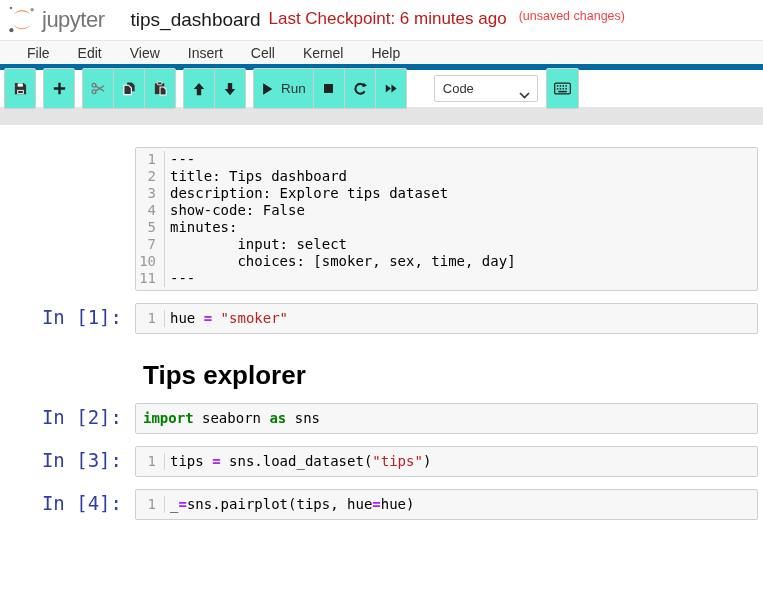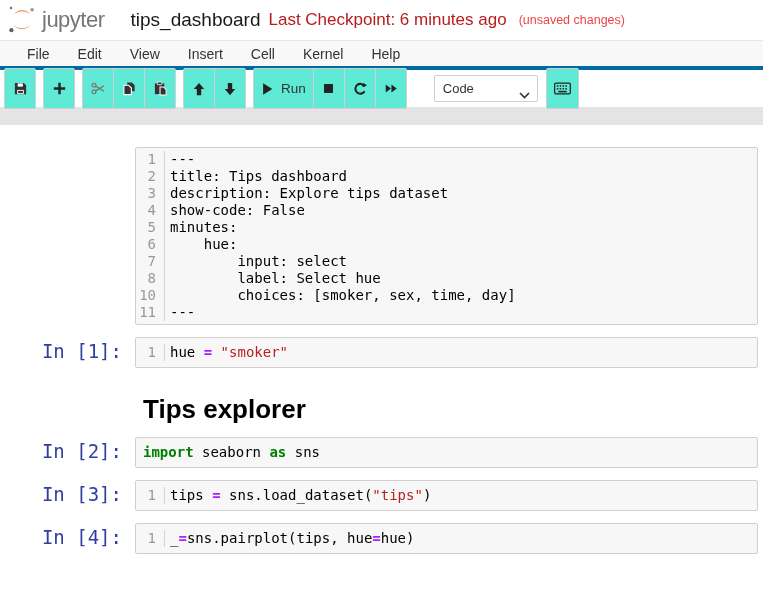--- a/index.html
+++ b/index.html
@@ -4,28 +4,28 @@
 <style>
   * { margin:0; padding:0; box-sizing:border-box; }
   html,body { width:763px; height:591px; background:#fff; overflow:hidden;
     font-family:"Liberation Sans", sans-serif; }
 
   
   .header { height:40px; display:flex; align-items:center; padding-left:7px; background:#fff; }
   .logo { display:flex; align-items:center; cursor:pointer; }
   .logo svg { width:30px; height:30px; }
   .logo-text { font-size:22px; color:#767677; margin-left:5px; letter-spacing:-0.5px; }
-  .title-group { display:flex; align-items:center; margin-left:26px; }
+  .title-group { display:flex; align-items:flex-start; margin-left:26px; }
   .nb-title { font-size:19px; color:#1a1a1a; }
   .checkpoint { font-size:17px; color:#b91c1c; margin-left:8px; }
   .dirty { font-size:12.5px; color:#ef4444; margin-left:12px; }
 
   
   .menubar { height:30px; background:#f8f8f8; border-top:1px solid #e7e7e7;
-    border-bottom:4px solid #0369a1; display:flex; align-items:stretch; padding-left:13px; }
+    border-bottom:6px solid #0369a1; display:flex; align-items:stretch; padding-left:13px; }
   .menubar ul { list-style:none; display:flex; }
   .menubar li { font-size:14px; color:#333; padding:0 14px; display:flex; align-items:center; cursor:pointer; }
 
   
   .toolbar { height:37px; background:#fff; display:flex; align-items:center; padding-left:4px; }
   .btn-group { display:flex; margin-right:7px; }
   .tbtn { height:41px; min-width:32px; background:#5eead4; border:1px solid #cfcfcf;
     display:flex; align-items:center; justify-content:center; cursor:pointer; padding:0 7px; }
   .btn-group .tbtn + .tbtn { margin-left:-1px; }
   .btn-group .tbtn:first-child { border-radius:2px 0 0 2px; }
@@ -232,23 +232,21 @@
 
 <div class="notebook">
     <div class="cell-row raw-cell">
       <div class="prompt"></div>
       <div class="input-area">
         <div class="code-line"><span class="gutter">1</span><span class="code-text"><span class="tok-plain">---</span></span></div>
         <div class="code-line"><span class="gutter">2</span><span class="code-text"><span class="tok-plain">title: Tips dashboard</span></span></div>
         <div class="code-line"><span class="gutter">3</span><span class="code-text"><span class="tok-plain">description: Explore tips dataset</span></span></div>
         <div class="code-line"><span class="gutter">4</span><span class="code-text"><span class="tok-plain">show-code: False</span></span></div>
         <div class="code-line"><span class="gutter">5</span><span class="code-text"><span class="tok-plain">minutes:</span></span></div>
-        <div class="code-line"><span class="gutter">6</span><span class="code-text"><span class="tok-plain">    hue:</span></span></div>
         <div class="code-line"><span class="gutter">7</span><span class="code-text"><span class="tok-plain">        input: select</span></span></div>
-        <div class="code-line"><span class="gutter">8</span><span class="code-text"><span class="tok-plain">        label: Select hue</span></span></div>
         <div class="code-line"><span class="gutter">10</span><span class="code-text"><span class="tok-plain">        choices: [smoker, sex, time, day]</span></span></div>
         <div class="code-line"><span class="gutter">11</span><span class="code-text"><span class="tok-plain">---</span></span></div>
       </div>
     </div>
     <div class="cell-row code-cell">
       <div class="prompt">In [1]:</div>
       <div class="input-area">
         <div class="code-line"><span class="gutter">1</span><span class="code-text"><span class="tok-plain">hue </span><span class="tok-op">=</span><span class="tok-plain"> </span><span class="tok-str">"smoker"</span></span></div>
       </div>
     </div>

